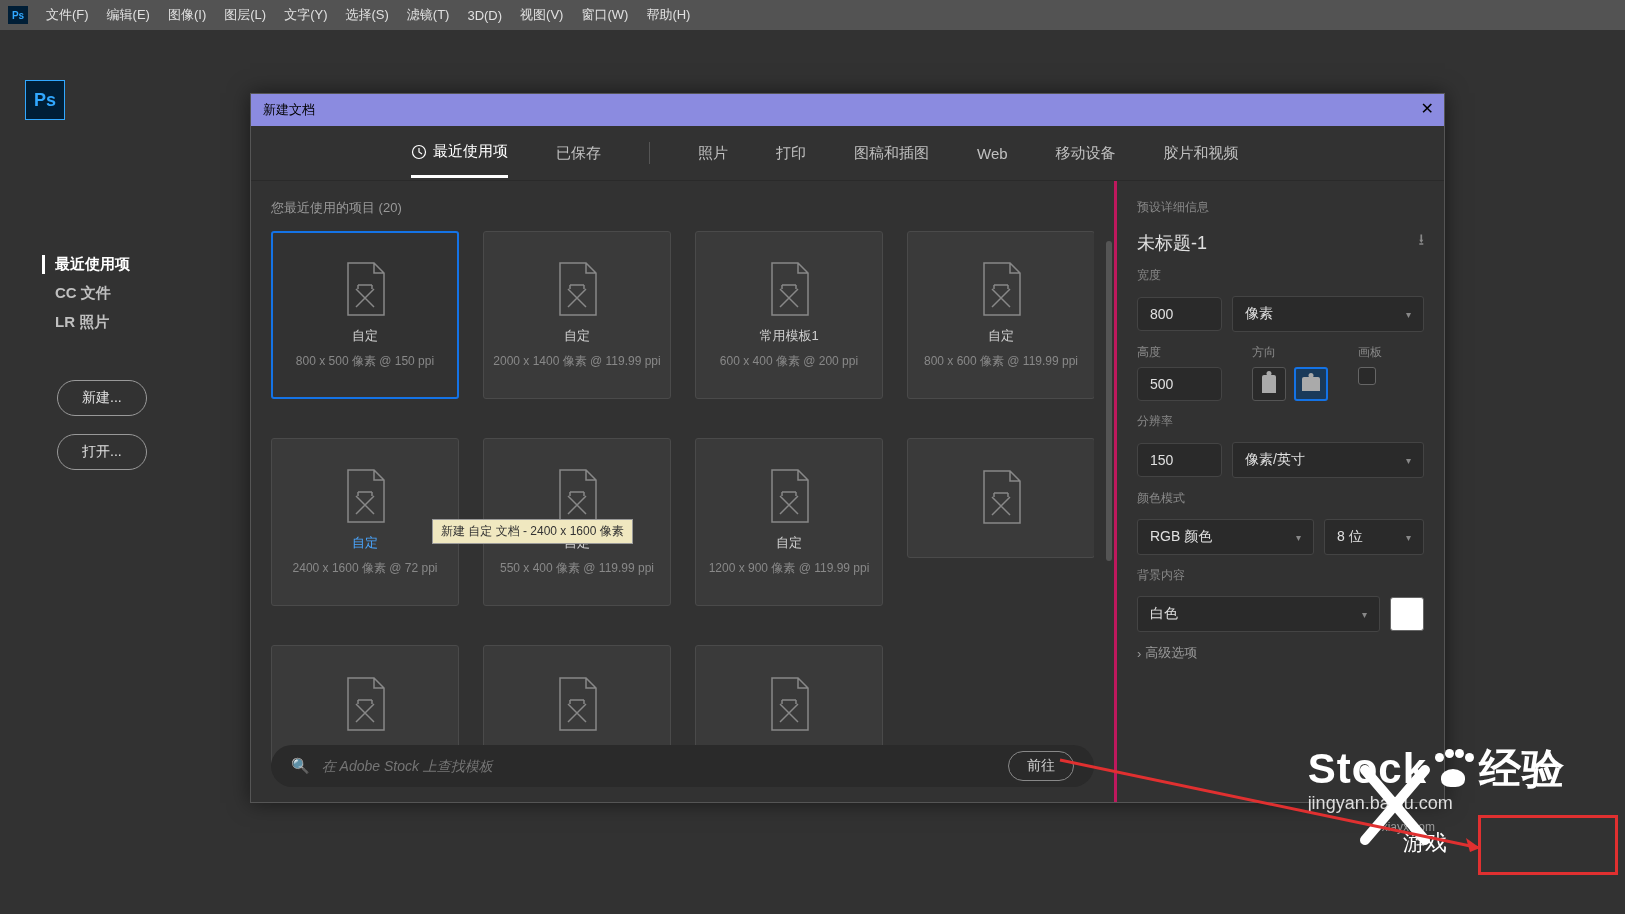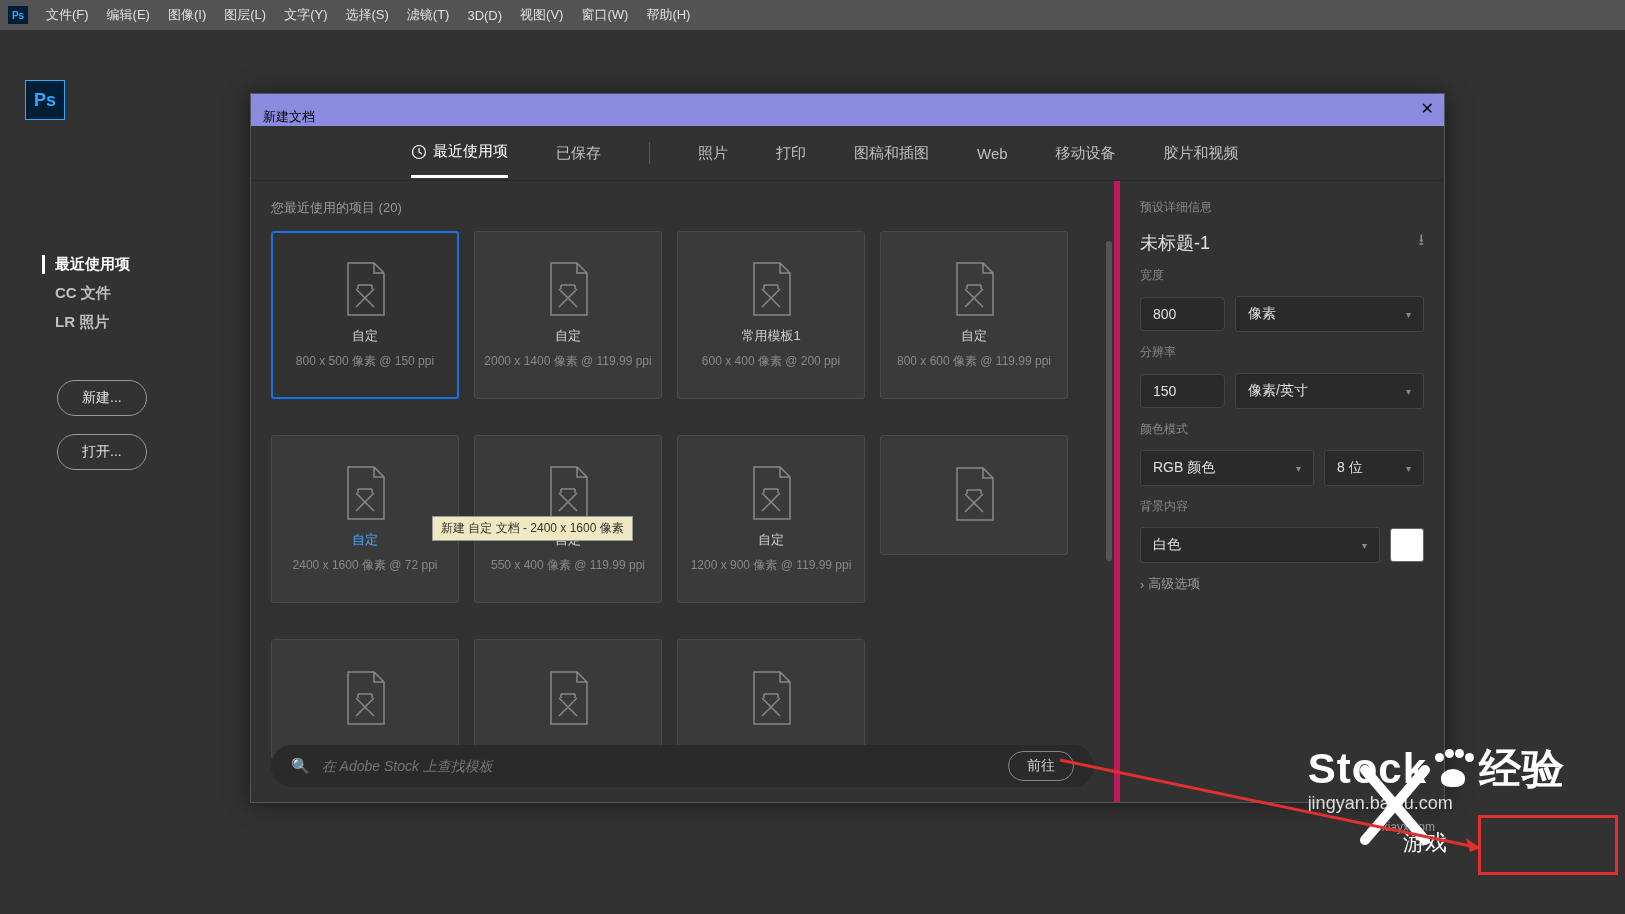--- a/index.html
+++ b/index.html
@@ -14,48 +14,48 @@
 .start-area { position: absolute; top: 30px; left: 0; right: 0; bottom: 0; background: #323232; }
 .ps-logo-big { position: absolute; top: 50px; left: 25px; width: 40px; height: 40px; border: 1px solid #31a8ff; background: #001e36; color: #31a8ff; display: flex; align-items: center; justify-content: center; font-weight: bold; font-size: 18px; }
 .side-links { position: absolute; top: 225px; left: 55px; display: flex; flex-direction: column; gap: 10px; font-size: 15px; }
 .side-links .active { border-left: 3px solid #fff; padding-left: 10px; font-weight: bold; color: #fff; margin-left: -13px; }
 .side-links div { color: #c0c0c0; font-weight: bold; }
 .side-btns { position: absolute; top: 350px; left: 57px; display: flex; flex-direction: column; gap: 18px; }
 .side-btns button { background: transparent; border: 1.5px solid #999; color: #e0e0e0; border-radius: 20px; padding: 8px 24px; font-size: 14px; cursor: pointer; }
 
 
 .dialog { position: absolute; top: 93px; left: 250px; width: 1195px; height: 710px; background: #323232; border: 1px solid #555; box-shadow: 0 0 20px rgba(0,0,0,0.5); display: flex; flex-direction: column; }
-.dialog-title { height: 32px; background: #8b8be0; color: #000; display: flex; align-items: flex-end; padding: 0 12px; font-size: 13px; position: relative; }
+.dialog-title { height: 32px; background: #8b8be0; color: #000; display: flex; align-items: flex-end; padding: 7px 12px; font-size: 13px; position: relative; }
 .dialog-close { position: absolute; right: 10px; top: 5px; color: #000; font-size: 16px; cursor: pointer; }
 
 
 .tabs { height: 55px; display: flex; align-items: center; gap: 48px; padding-left: 160px; border-bottom: 1px solid #2a2a2a; font-size: 15px; color: #c0c0c0; }
 .tabs .tab { cursor: pointer; display: flex; align-items: center; gap: 6px; padding-bottom: 14px; padding-top: 14px; }
 .tabs .tab.active { color: #fff; border-bottom: 3px solid #fff; font-weight: 500; }
 .tabs .sep { width: 1px; height: 22px; background: #555; }
 
 
 .dialog-body { flex: 1; display: flex; overflow: hidden; }
 .left-panel { flex: 1; display: flex; flex-direction: column; padding: 18px 20px 12px 20px; overflow: hidden; position: relative; }
 .recent-label { font-size: 13px; color: #999; margin-bottom: 14px; }
 
-.preset-grid { display: grid; grid-template-columns: repeat(4, 188px); gap: 15px; overflow-y: auto; flex: 1; padding-bottom: 10px;}
+.preset-grid { display: grid; grid-template-columns: repeat(4, 188px); gap: 24px; overflow-y: auto; flex: 1; padding-bottom: 10px;}
 .preset { background: #3a3a3a; border: 1px solid #4a4a4a; border-radius: 3px; height: 168px; display: flex; flex-direction: column; align-items: center; justify-content: center; gap: 8px; cursor: pointer; position: relative; }
 .preset.selected { border: 2px solid #1473e6; background: #323232; }
 .preset.partial { height: 120px; }
 .doc-icon { width: 46px; height: 58px; position: relative; }
 .doc-icon svg { width: 100%; height: 100%; }
 .preset-name { font-size: 13px; color: #d0d0d0; }
 .preset-name.hl { color: #4aa6ff; }
 .preset-info { font-size: 12px; color: #888; }
 
 .tooltip { position: absolute; background: #f0e8c0; color: #333; font-size: 12px; padding: 3px 8px; border: 1px solid #999; white-space: nowrap; z-index: 50; }
 
 
-.right-panel { width: 330px; background: #323232; border-left: 6px solid #be185d; padding: 18px 20px; display: flex; flex-direction: column; gap: 12px; font-size: 13px; color: #aaa; overflow-y: auto; }
+.right-panel { width: 330px; background: #323232; border-left: 3px solid #be185d; padding: 18px 20px; display: flex; flex-direction: column; gap: 12px; font-size: 13px; color: #aaa; overflow-y: auto; }
 .rp-title-row { display: flex; align-items: flex-end; justify-content: space-between; }
 .rp-title { font-size: 18px; color: #e0e0e0; }
 .dl-icon { color: #888; font-size: 16px; }
 .field-label { font-size: 12px; color: #888; }
 .input-row { display: flex; gap: 10px; align-items: center; }
 .num-input { background: #2a2a2a; border: 1px solid #444; color: #e0e0e0; padding: 8px 12px; width: 85px; font-size: 14px; border-radius: 4px; }
 .select-input { background: #2a2a2a; border: 1px solid #444; color: #e0e0e0; padding: 8px 12px; flex: 1; font-size: 14px; border-radius: 3px; display: flex; justify-content: space-between; align-items: center; cursor: pointer; }
 .select-input.sm { flex: 0 0 100px; }
 .chev { font-size: 10px; color: #888; }
 .orient-row { display: flex; gap: 8px; align-items: center; }
@@ -249,20 +249,41 @@
 
       <div class="field-label">宽度</div>
       <div class="input-row">
         <input class="num-input" value="800" style="">
         <div class="select-input">
             <span>像素</span>
             <span class="chev">▾</span>
           </div>
       </div>
 
+      <div class="cols3">
+        <div class="col">
+          <div class="field-label">高度</div>
+          <input class="num-input" value="500" style="">
+        </div>
+        <div class="col">
+          <div class="field-label">方向</div>
+          <div class="orient-row">
+            <div class="orient-btn">
+                <div class="orient-glyph"></div>
+              </div>
+            <div class="orient-btn active">
+                <div class="orient-glyph landscape"></div>
+              </div>
+          </div>
+        </div>
+        <div class="col">
+          <div class="field-label">画板</div>
+          <div class="checkbox"></div>
+        </div>
+      </div>
 
       <div class="field-label">分辨率</div>
       <div class="input-row">
         <input class="num-input" value="150" style="">
         <div class="select-input">
             <span>像素/英寸</span>
             <span class="chev">▾</span>
           </div>
       </div>
 

